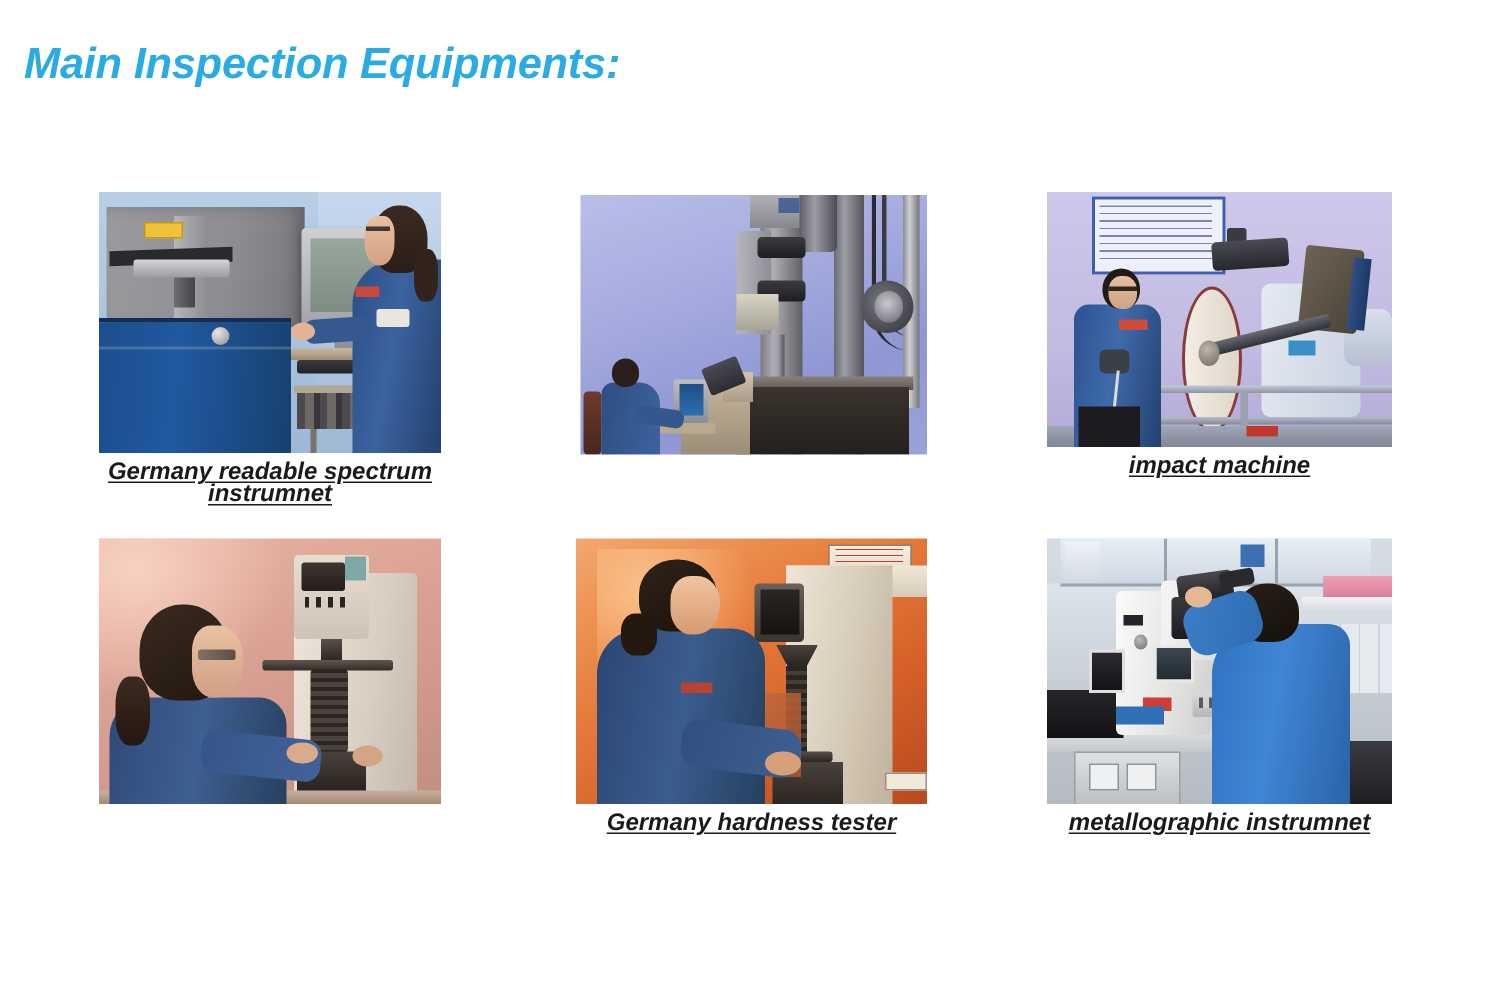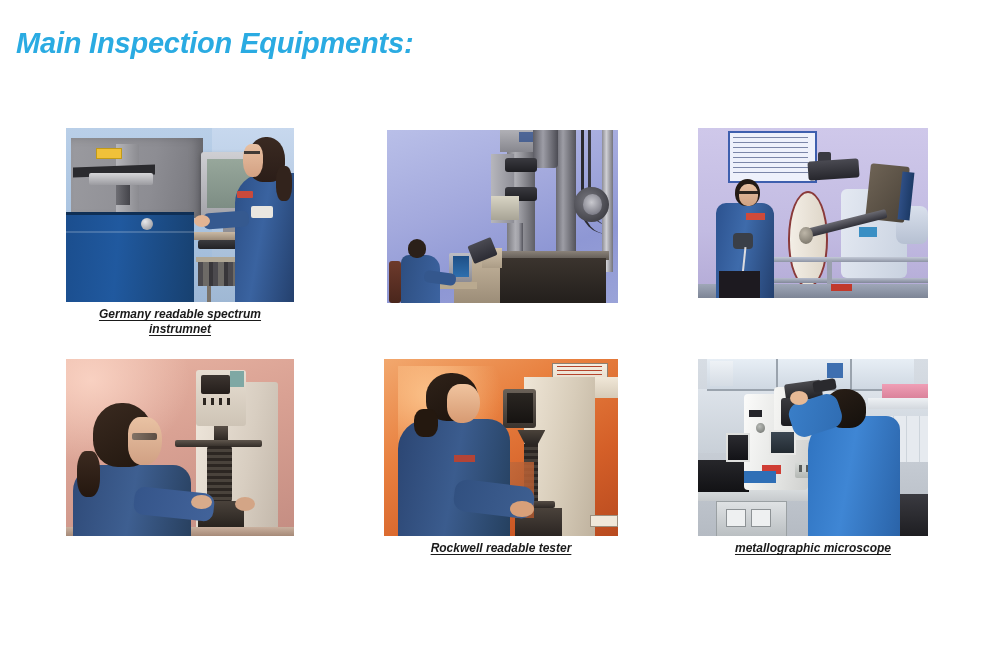--- a/index.html
+++ b/index.html
@@ -44,21 +44,21 @@
     position: absolute;
   }
   .thumb {
     position: relative;
     overflow: hidden;
     background: #d8dde6;
   }
   .caption {
     margin-top: 5px;
     text-align: center;
-    font-size: 12px;
+    font-size: 16px;
     font-weight: bold;
     color: #1a1a1a;
     line-height: 15px;
   }
   .caption span {
     text-decoration: underline;
     text-underline-offset: 2px;
   }
 
   
@@ -486,20 +486,23 @@
         <div class="red-lbl"></div>
         <div class="m-body"></div>
         <div class="m-head"></div>
         <div class="m-face"></div>
         <div class="m-glass"></div>
         <div class="m-badge"></div>
         <div class="m-hands"></div>
         <div class="m-wire"></div>
         <div class="m-pants"></div>
       </div>
+      <div class="caption">
+        <span>impact machine</span>
+      </div>
     </div>
 
     <div class="cell c4">
       <div class="thumb p4">
         <div class="wall-hi"></div>
         <div class="mach"></div>
         <div class="mach-head"></div>
         <div class="head-dark"></div>
         <div class="teal"></div>
         <div class="btns"></div>
@@ -536,21 +539,21 @@
         <div class="table5"></div>
         <div class="w5-body"></div>
         <div class="w5-head"></div>
         <div class="w5-face"></div>
         <div class="w5-tail"></div>
         <div class="w5-badge"></div>
         <div class="w5-arm"></div>
         <div class="w5-hand"></div>
       </div>
       <div class="caption">
-        <span>Rockwell readable tester</span>
+        <span>Germany hardness tester</span>
       </div>
     </div>
 
     <div class="cell c6">
       <div class="thumb p6">
         <div class="wall6"></div>
         <div class="window"></div>
         <div class="win-div"></div>
         <div class="win-div2"></div>
         <div class="curtain"></div>
@@ -576,18 +579,18 @@
         <div class="cab6"></div>
         <div class="gauge"></div>
         <div class="gauge2"></div>
         <div class="chair6"></div>
         <div class="m6-body"></div>
         <div class="m6-head"></div>
         <div class="m6-arm"></div>
         <div class="m6-hand"></div>
       </div>
       <div class="caption">
-        <span>metallographic microscope</span>
+        <span>metallographic instrumnet</span>
       </div>
     </div>
 
   </div>
 </div>
 
 </body></html>

